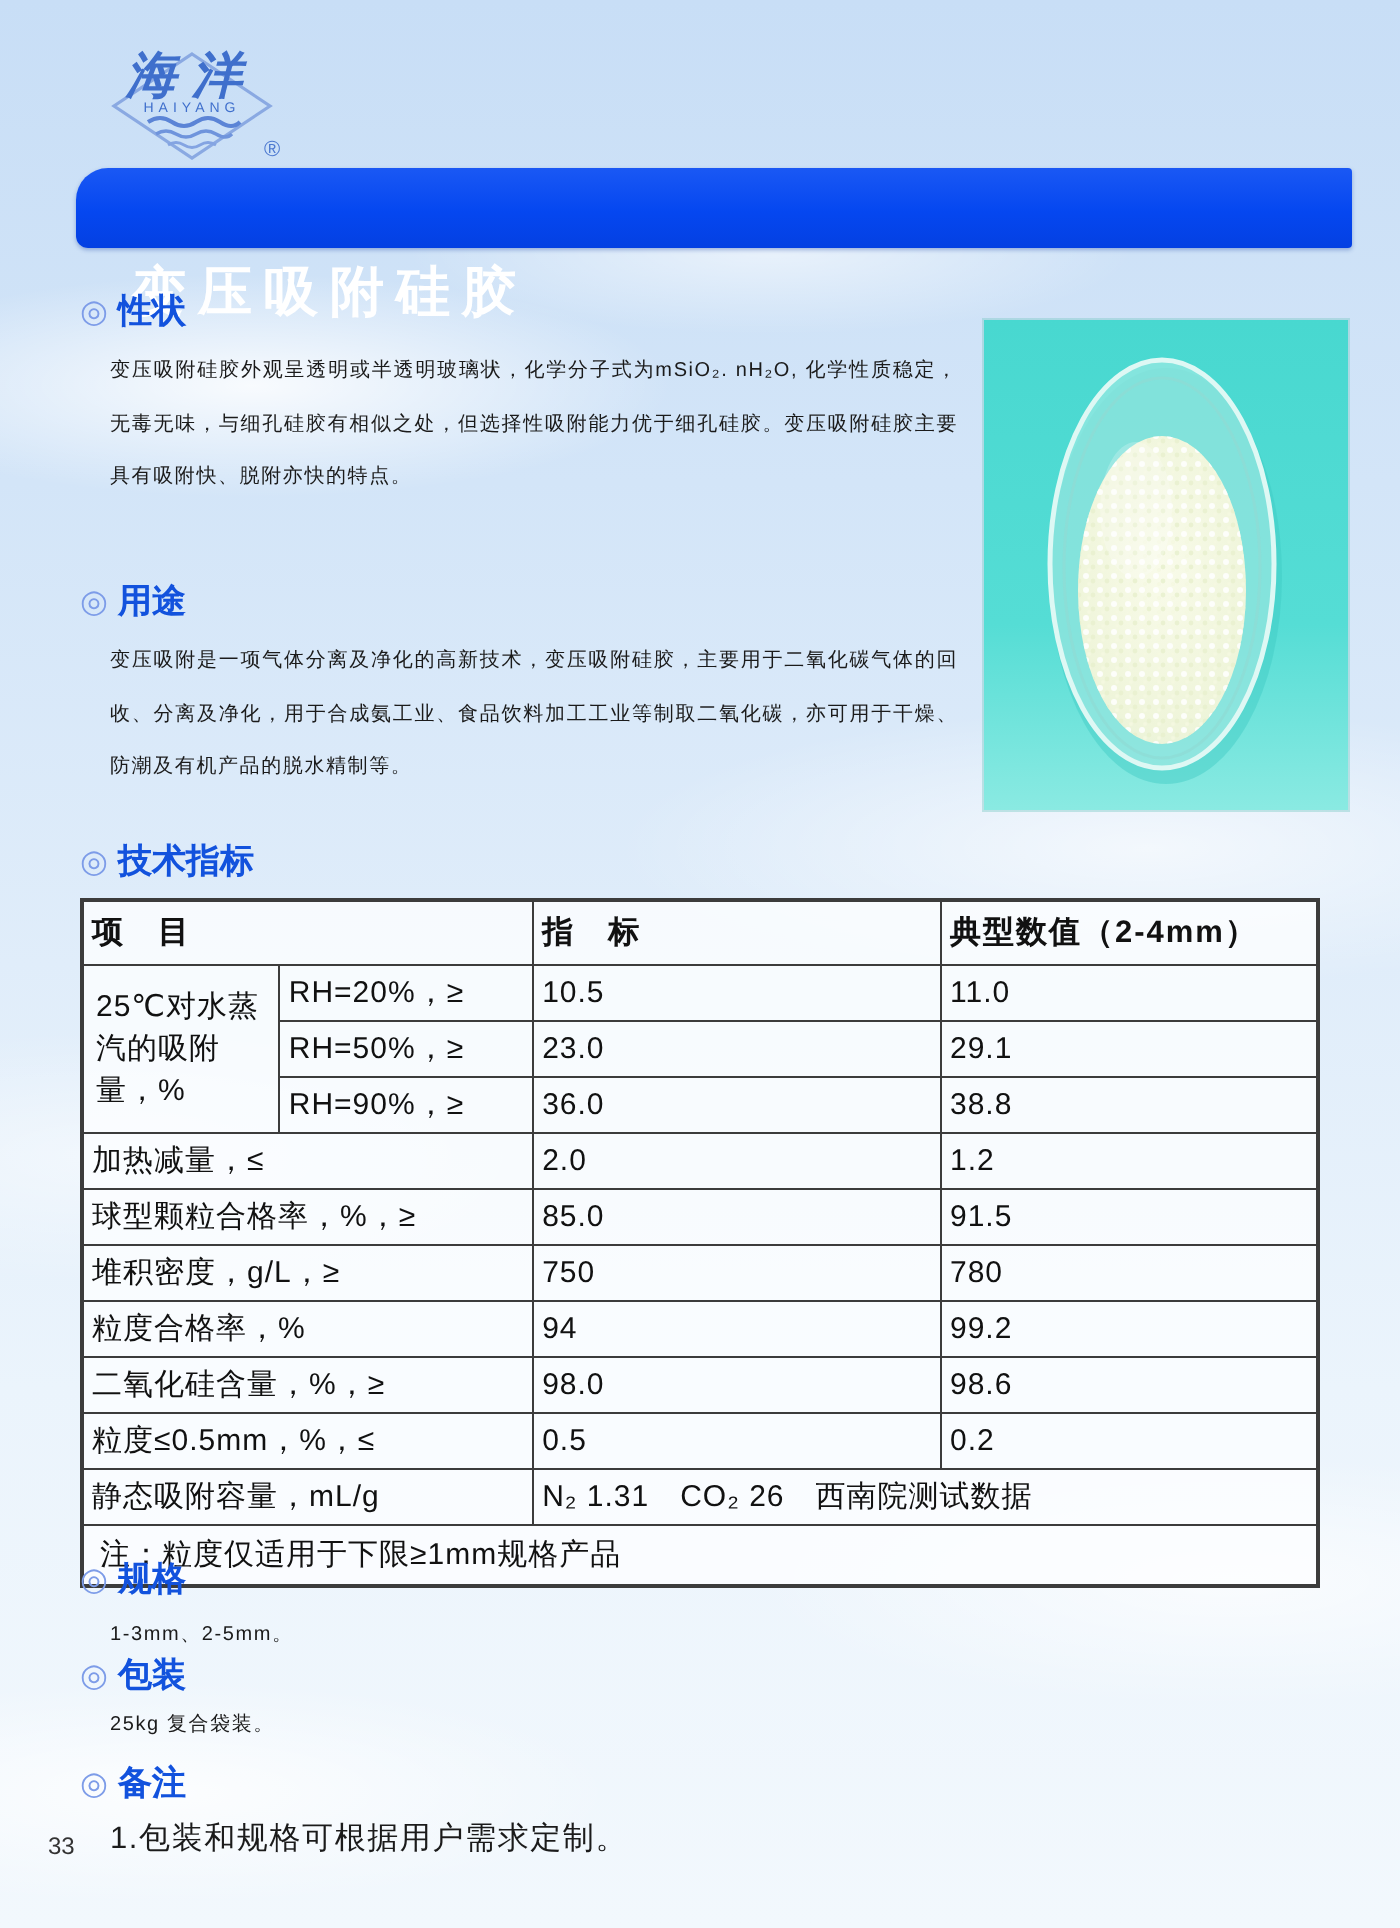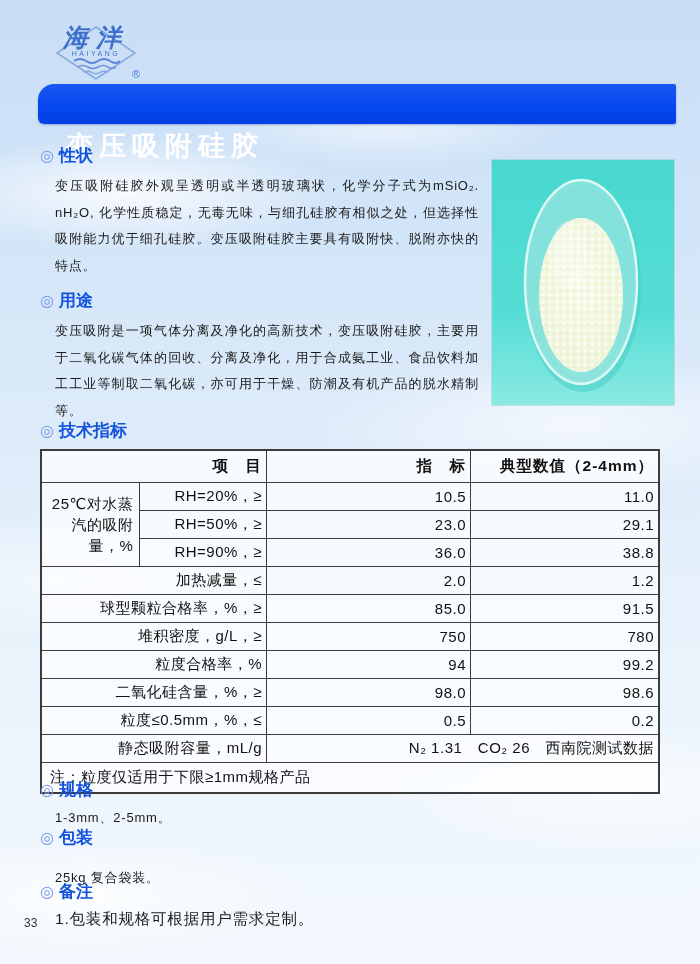--- a/index.html
+++ b/index.html
@@ -23,31 +23,31 @@
     box-shadow:0 1px 2px rgba(20,60,160,.35);
   }
   .title-bar span{
     display:block;color:#ffffff;font-size:27px;font-weight:bold;
     letter-spacing:6px;line-height:41px;padding-left:28px;margin-top:42px;
   }
   .sec{position:absolute;left:40px;width:440px;}
   .sec-head{display:flex;align-items:center;font-size:17px;font-weight:bold;color:#1252dd;}
   .bullet{color:#7d9ce8;font-weight:normal;font-size:16px;margin-right:5px;}
   .sec-body{
-    margin:6px 0 0 15px;width:424px;font-size:13px;line-height:26.5px;
+    margin:6px 0 0 15px;width:424px;font-size:10px;line-height:26.5px;
     color:#1b1b1b;text-align:justify;letter-spacing:.8px;
   }
   .photo{position:absolute;left:492px;top:160px;width:182px;height:245px;box-shadow:0 0 0 1px rgba(120,200,195,.4);}
   .spec-table{
     position:absolute;left:40px;top:449px;width:620px;
     border-collapse:collapse;background:rgba(252,254,255,.8);
     font-size:15px;color:#111;table-layout:fixed;
   }
   .spec-table th,.spec-table td{
-    border:1px solid #3c3c3c;text-align:right;padding:0 4px;
+    border:1px solid #3c3c3c;text-align:left;padding:0 4px;
     height:27px;letter-spacing:.5px;overflow:hidden;
   }
   .spec-table th{height:31px;font-size:15.5px;letter-spacing:1px;}
   .spec-table .group-cell{font-size:15px;line-height:21px;padding:0 6px;}
   .spec-table .note-cell{text-align:left;height:29px;padding-left:8px;}
   .spec-table{border:2px solid #3c3c3c;}
   .remark-line{display:flex;gap:78px;margin:6px 0 0 15px;font-size:15.5px;color:#1b1b1b;letter-spacing:.8px;}
   .page-number{position:absolute;left:24px;top:916px;font-size:12px;color:#333;}
 </style>
 </head>
@@ -199,21 +199,21 @@
       <span>规格</span>
     </div>
     <p class="sec-body" style="margin-top:4px;">1-3mm、2-5mm。</p>
   </section>
 
   <section class="sec" style="top:826px;">
     <div class="sec-head">
       <span class="bullet">◎</span>
       <span>包装</span>
     </div>
-    <p class="sec-body" style="margin-top:16px;">25kg 复合袋装。</p>
+    <p class="sec-body" style="margin-top:1px;">25kg 复合袋装。</p>
   </section>
 
   <section class="sec" style="top:880px;width:620px;">
     <div class="sec-head">
       <span class="bullet">◎</span>
       <span>备注</span>
     </div>
     <div class="remark-line">
       <span>1.包装和规格可根据用户需求定制。</span>
     </div>

